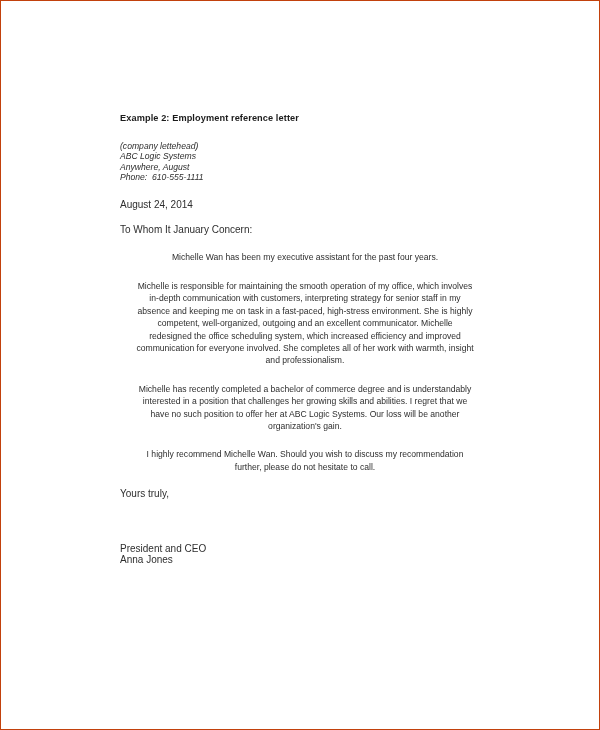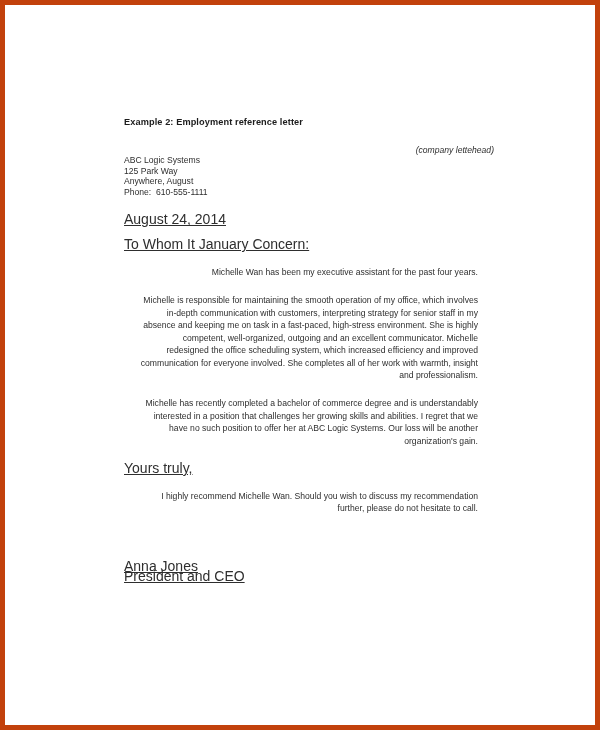--- a/index.html
+++ b/index.html
@@ -12,21 +12,21 @@
     background: #ffffff;
     font-family: "Liberation Sans", sans-serif;
     -webkit-font-smoothing: antialiased;
   }
   .page {
     position: relative;
     box-sizing: border-box;
     width: 600px;
     height: 730px;
     background: #ffffff;
-    border: 5px solid #c2410c;
+    border: 1px solid #c2410c;
     overflow: hidden;
   }
   .letter {
     position: absolute;
     left: 119px;
     top: 112px;
     width: 370px;
   }
   .doc-title {
     font-size: 9.2px;
@@ -37,43 +37,41 @@
     line-height: 1.25;
   }
   .letterhead {
     margin: 0 0 17px 0;
   }
   .letterhead .line {
     font-size: 8.6px;
     color: #2e2e2e;
     line-height: 10.6px;
     white-space: pre;
+    font-style: italic;
   }
   .letterhead .line.italic {
-    font-style: italic;
-    text-align: right;
   }
   .block {
     margin: 0 0 14px 0;
   }
   .block:last-child {
     margin-bottom: 0;
   }
   .line-text {
-    font-size: 14px;
+    font-size: 10px;
     color: #2e2e2e;
     line-height: 10.8px;
     white-space: pre-wrap;
-    text-decoration: underline;
   }
   .para {
     font-size: 8.6px;
     color: #2e2e2e;
     line-height: 12.4px;
-    text-align: right;
+    text-align: center;
     margin: 16px;
   }
   .spacer-sign {
     height: 30px;
   }
   .signer .line-text {
     line-height: 10.8px;
   }
 </style>
 </head>
@@ -81,21 +79,20 @@
 
 <div class="page">
 
   <div class="letter">
 
     <div class="doc-title">Example 2:  Employment reference letter</div>
 
     <div class="letterhead">
       <div class="line italic">(company lettehead)</div>
       <div class="line">ABC Logic Systems</div>
-      <div class="line">125 Park Way</div>
       <div class="line">Anywhere, August</div>
       <div class="line">Phone:  610-555-1111</div>
     </div>
 
     <div class="block">
       <div class="line-text">August 24, 2014</div>
     </div>
 
     <div class="block">
       <div class="line-text">To Whom It January Concern:</div>
@@ -107,28 +104,28 @@
 
     <div class="block">
       <p class="para">Michelle is responsible for maintaining the smooth operation of my office, which involves in-depth communication with customers, interpreting strategy for senior staff in my absence and keeping me on task in a fast-paced, high-stress environment. She is highly competent, well-organized, outgoing and an excellent communicator. Michelle redesigned the office scheduling system, which increased efficiency and improved communication for everyone involved. She completes all of her work with warmth, insight and professionalism.</p>
     </div>
 
     <div class="block">
       <p class="para">Michelle has recently completed a bachelor of commerce degree and is understandably interested in a position that challenges her growing skills and abilities. I regret that we have no such position to offer her at ABC Logic Systems. Our loss will be another organization's gain.</p>
     </div>
 
     <div class="block">
-      <div class="line-text">Yours truly,</div>
+      <p class="para">I highly recommend Michelle Wan. Should you wish to discuss my recommendation further, please do not hesitate to call.</p>
     </div>
 
     <div class="block">
-      <p class="para">I highly recommend Michelle Wan. Should you wish to discuss my recommendation further, please do not hesitate to call.</p>
+      <div class="line-text">Yours truly,</div>
     </div>
 
     <div class="spacer-sign"></div>
 
     <div class="block signer">
+      <div class="line-text">President and CEO</div>
       <div class="line-text">Anna Jones</div>
-      <div class="line-text">President and CEO</div>
     </div>
 
   </div>
 </div>
 
 </body></html>

